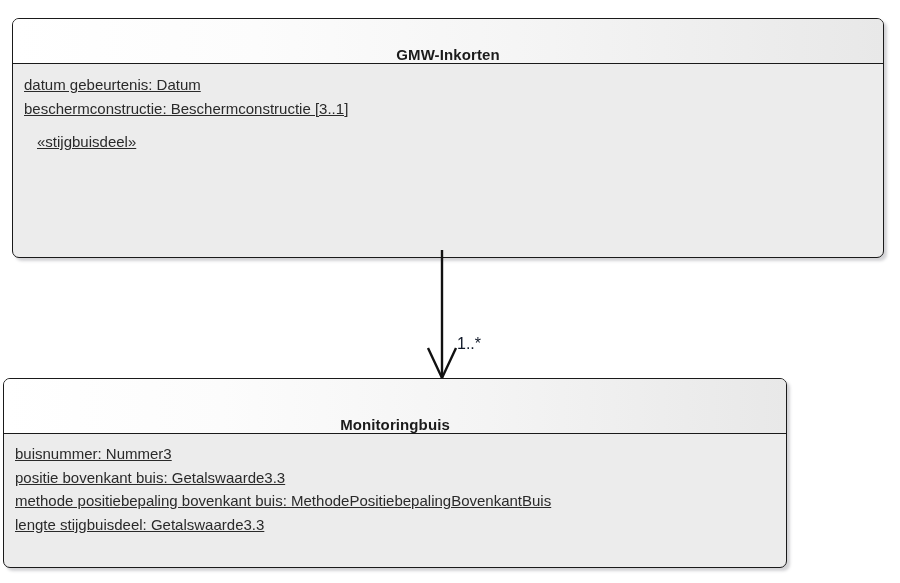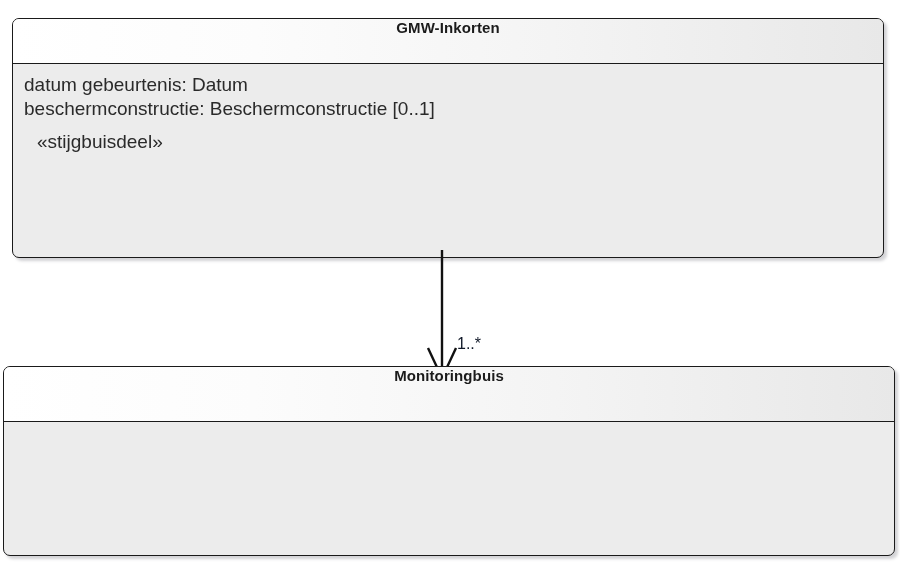--- a/index.html
+++ b/index.html
@@ -32,62 +32,63 @@
     box-shadow: 3px 3px 3px rgba(120,120,130,0.33);
     overflow: hidden;
   }
 
   .uml-header {
     box-sizing: border-box;
     width: 100%;
     background: linear-gradient(to right, #ffffff 0%, #fcfcfc 28%, #f4f4f4 62%, #e8e8e8 100%);
     border-bottom: 1.6px solid #1a1a1a;
     display: flex;
-    align-items: flex-start;
+    align-items: flex-end;
     justify-content: center;
   }
   .uml-title {
     font-size: 15px;
     font-weight: bold;
     color: #1b1b1b;
     letter-spacing: 0.1px;
     text-align: center;
     white-space: nowrap;
   }
 
   .uml-body {
     box-sizing: border-box;
     width: 100%;
     background: #ececec;
     padding: 9px 11px 6px 11px;
   }
   .uml-attr {
-    font-size: 19px;
+    font-size: 15px;
     line-height: 23.5px;
     color: #2a2a2a;
     white-space: nowrap;
+    text-decoration: underline;
   }
   .uml-attr.stereotype {
     padding-left: 13px;
     padding-top: 10px;
   }
 
   
   #class-gmw-inkorten {
     left: 12px;
     top: 18px;
     width: 872px;
     height: 240px;
   }
   #class-gmw-inkorten .uml-header { height: 45px; }
 
   #class-monitoringbuis {
     left: 3px;
-    top: 366px;
-    width: 892px;
+    top: 378px;
+    width: 784px;
     height: 190px;
   }
   #class-monitoringbuis .uml-header { height: 55px; }
   #class-monitoringbuis .uml-body { padding-top: 8px; }
 
   
   #association-connector {
     position: absolute;
     left: 400px;
     top: 250px;
@@ -111,35 +112,41 @@
 <div id="diagram-canvas">
 
   <div class="uml-class" id="class-gmw-inkorten">
 
     <div class="uml-header">
       <span class="uml-title">GMW-Inkorten</span>
     </div>
 
     <div class="uml-body">
       <div class="uml-attr">datum gebeurtenis: Datum</div>
-      <div class="uml-attr">beschermconstructie: Beschermconstructie [0..1]</div>
+      <div class="uml-attr">beschermconstructie: Beschermconstructie [3..1]</div>
       <div class="uml-attr stereotype">«stijgbuisdeel»</div>
     </div>
   </div>
 
   <svg id="association-connector" viewBox="0 0 180 140">
 
     <line x1="42" y1="0" x2="42" y2="128" stroke="#111111" stroke-width="2.4"></line>
 
     <path d="M 28 98 L 42 128 L 56 98" fill="none" stroke="#111111" stroke-width="2.4" stroke-linecap="butt" stroke-linejoin="miter"></path>
   </svg>
 
   <span id="association-multiplicity">1..*</span>
 
   <div class="uml-class" id="class-monitoringbuis">
 
     <div class="uml-header">
       <span class="uml-title">Monitoringbuis</span>
     </div>
 
+    <div class="uml-body">
+      <div class="uml-attr">buisnummer: Nummer3</div>
+      <div class="uml-attr">positie bovenkant buis: Getalswaarde3.3</div>
+      <div class="uml-attr">methode positiebepaling bovenkant buis: MethodePositiebepalingBovenkantBuis</div>
+      <div class="uml-attr">lengte stijgbuisdeel: Getalswaarde3.3</div>
+    </div>
   </div>
 
 </div>
 
 </body></html>

